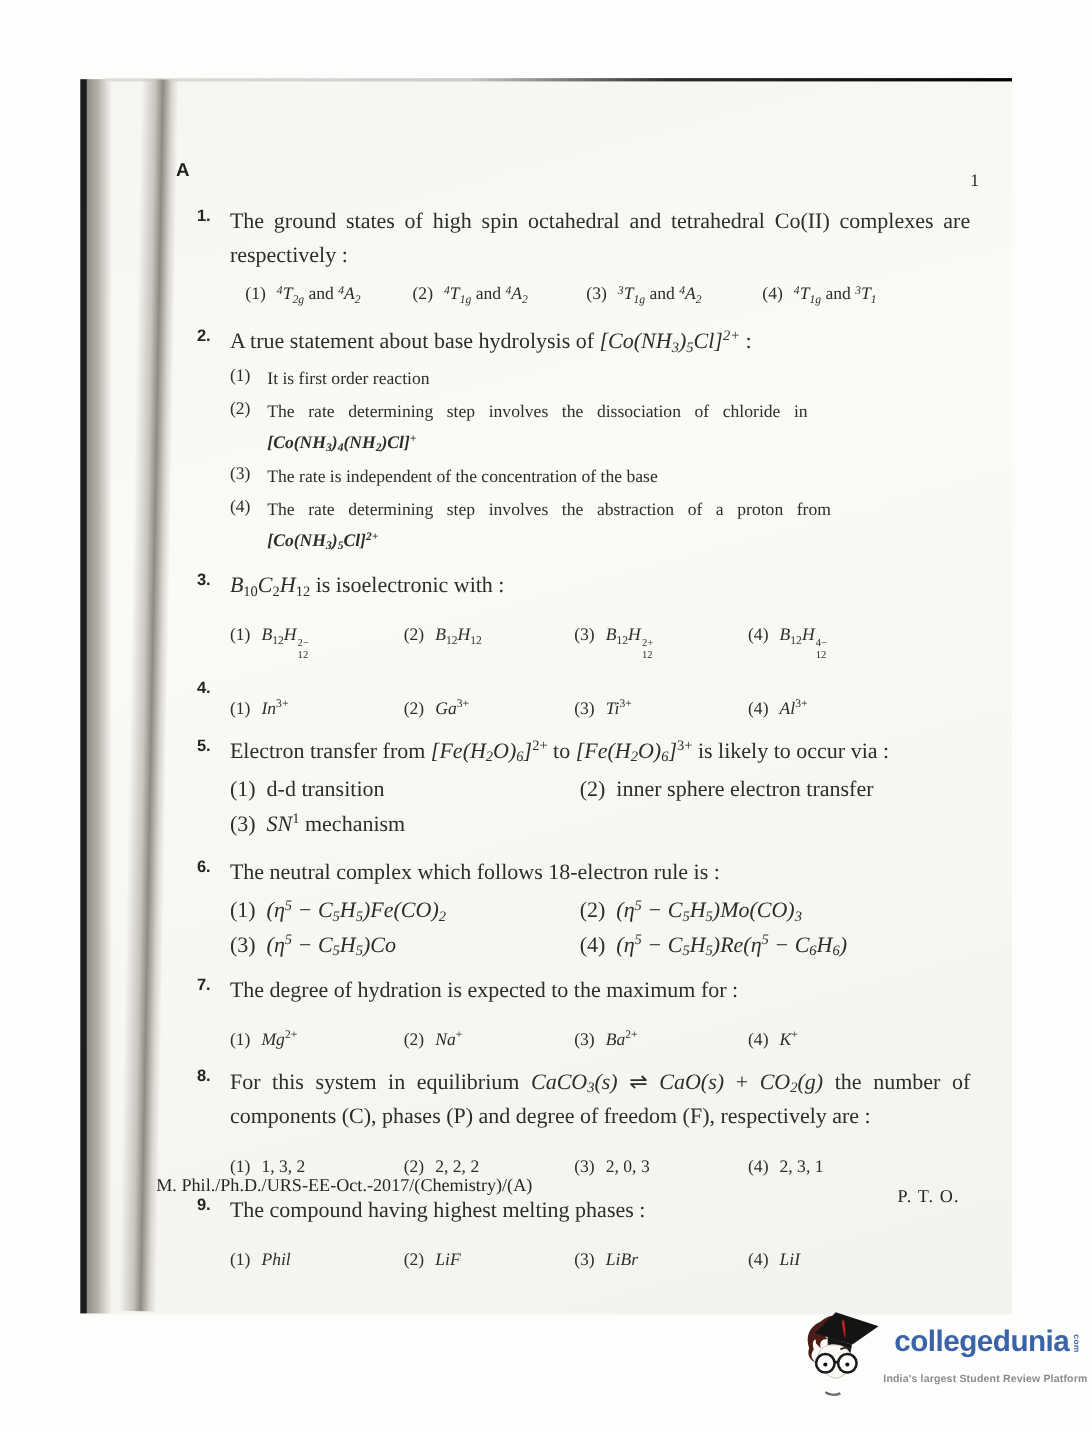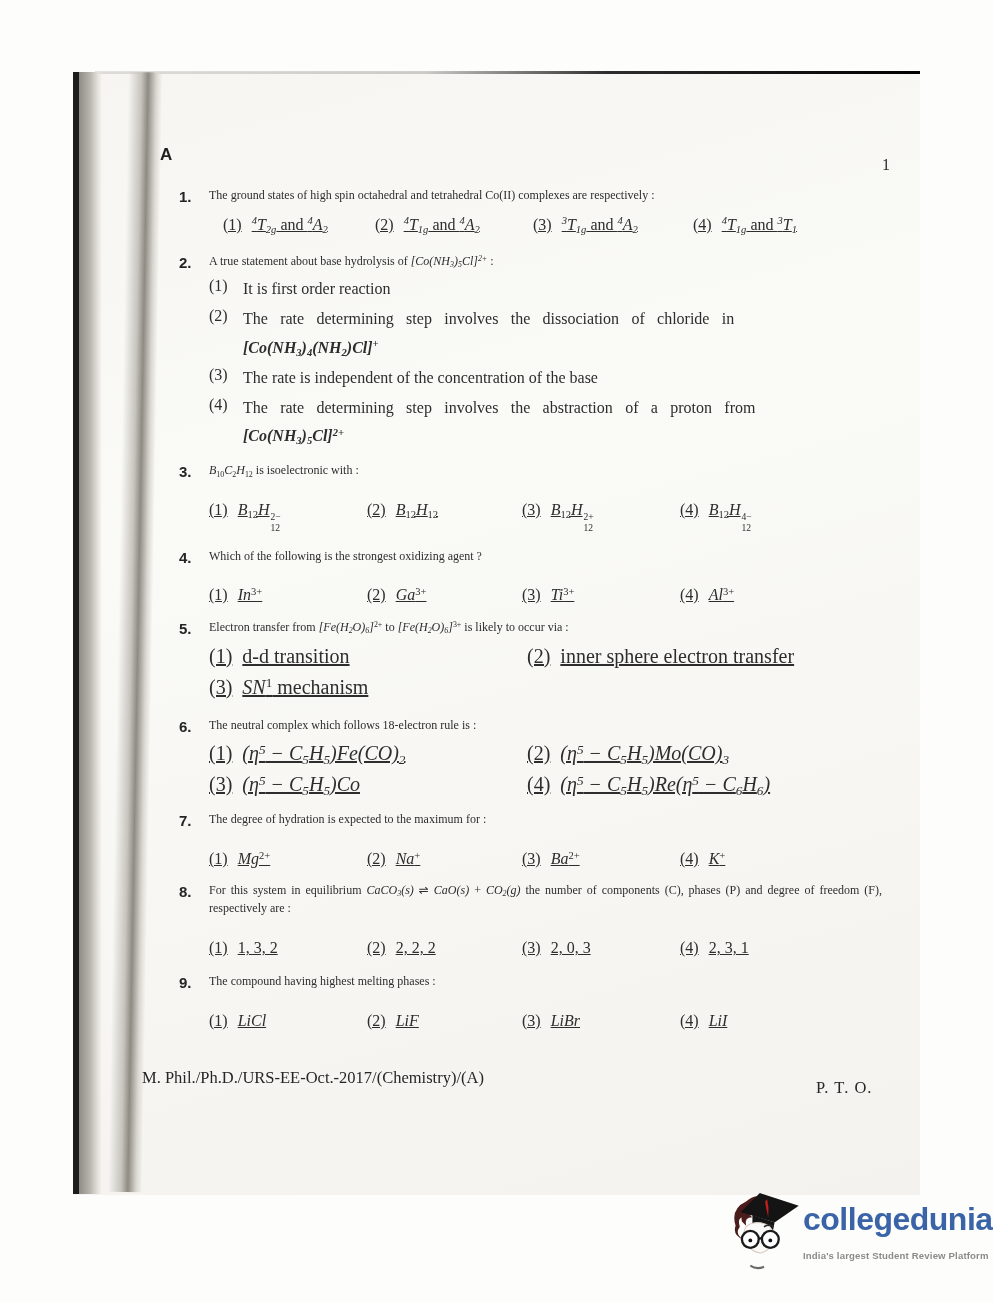--- a/index.html
+++ b/index.html
@@ -40,21 +40,21 @@
 
   
   .content { position:absolute; left:179px; top:186px; width:703px; }
   .q { display:flex; }
   .qnum {
     flex:none; width:30px;
     font-family:"Liberation Sans", sans-serif; font-weight:bold; font-size:15px;
     padding-top:2px; color:#242424;
   }
   .qbody { flex:1; min-width:0; }
-  .stem { font-size:12px; line-height:1.55; text-align:justify; }
+  .stem { font-size:20px; line-height:1.55; text-align:justify; }
   .q1 { margin-bottom:18px; }
   .q2 { margin-bottom:14px; }
   .q3 { margin-bottom:13px; }
   .q4 { margin-bottom:14px; }
   .q5 { margin-bottom:17px; }
   .q6 { margin-bottom:14px; }
   .q7 { margin-bottom:13px; }
   .q8 { margin-bottom:15px; }
   .q9 { margin-bottom:0; }
 
@@ -69,41 +69,41 @@
 
   .opts-4 {
     display:grid; grid-template-columns:158px 155px 158px auto;
     margin-top:21px; font-size:16px;
   }
   .opts-4.q1pad { grid-template-columns:152px 158px 160px auto; padding-left:14px; margin-top:11px; }
   .opts-2 {
     display:grid; grid-template-columns:318px auto; row-gap:8px;
     margin-top:8px; font-size:20px;
   }
-  .opt-cell { white-space:nowrap;text-decoration:underline; }
+  .opt-cell { white-space:nowrap; }
   .opt-cell .optlabel { margin-right:10px; }
   .opts-list { margin-top:5px; }
   .optrow { display:flex; margin-top:7px; font-size:16px; }
   .optlabel { flex:none; width:34px; }
   .opttext { flex:1; line-height:1.45; }
   .opttext.jwide { text-align:justify; word-spacing:0.52em; }
   .opttext.jwide i { word-spacing:normal; }
   .fline { display:inline-block; margin-top:5px; word-spacing:normal;font-weight:bold; }
 
   
   .footer-left { position:absolute; left:142px; top:1068px; font-size:16.5px; color:#262626; }
   .footer-right { position:absolute; left:816px; top:1078px; font-size:16.5px; letter-spacing:1px; color:#262626; }
 
   
   .logo { position:absolute; left:727px; top:1192px; display:flex; align-items:center; }
   .logo-text { margin-left:2px; }
   .brand-row { display:flex; align-items:flex-end; }
   .brand {
     font-family:"Liberation Sans", sans-serif; font-weight:bold;
-    font-size:32px; color:#3b64a8; letter-spacing:-0.5px; line-height:1;
+    font-size:27px; color:#3b64a8; letter-spacing:-0.5px; line-height:1;margin-left:10px;
   }
   .brand-suffix {
     font-family:"Liberation Sans", sans-serif; font-weight:bold;
     writing-mode:vertical-rl; font-size:7.5px; color:#3b64a8;
     margin-left:2px; margin-bottom:3px; letter-spacing:0.5px;
   }
   .tagline {
     font-family:"Liberation Sans", sans-serif; font-weight:bold;
     font-size:9.6px; color:#8b8b8b; margin-top:15px; letter-spacing:0.15px;
   }
@@ -180,21 +180,20 @@
                   <span>4−</span>
                   <span>12</span>
                 </span></span></span>
         </div>
       </div>
     </div>
 
     <div class="q q4">
       <div class="qnum">4.</div>
       <div class="qbody">
-        <div class="stem">Which of the following is the strongest oxidizing agent ?</div>
         <div class="opts-4">
           <span class="opt-cell"><span class="optlabel">(1)</span><span><i>In</i><sup>3+</sup></span></span>
           <span class="opt-cell"><span class="optlabel">(2)</span><span><i>Ga</i><sup>3+</sup></span></span>
           <span class="opt-cell"><span class="optlabel">(3)</span><span><i>Ti</i><sup>3+</sup></span></span>
           <span class="opt-cell"><span class="optlabel">(4)</span><span><i>Al</i><sup>3+</sup></span></span>
         </div>
       </div>
     </div>
 
     <div class="q q5">
@@ -246,21 +245,21 @@
           <span class="opt-cell"><span class="optlabel">(4)</span><span>2, 3, 1</span></span>
         </div>
       </div>
     </div>
 
     <div class="q q9">
       <div class="qnum">9.</div>
       <div class="qbody">
         <div class="stem">The compound having highest melting phases :</div>
         <div class="opts-4">
-          <span class="opt-cell"><span class="optlabel">(1)</span><span><i>LiCl</i></span></span>
+          <span class="opt-cell"><span class="optlabel">(1)</span><span><i>Phil</i></span></span>
           <span class="opt-cell"><span class="optlabel">(2)</span><span><i>LiF</i></span></span>
           <span class="opt-cell"><span class="optlabel">(3)</span><span><i>LiBr</i></span></span>
           <span class="opt-cell"><span class="optlabel">(4)</span><span><i>LiI</i></span></span>
         </div>
       </div>
     </div>
 
   </div>
 
   <div class="footer-left">M. Phil./Ph.D./URS-EE-Oct.-2017/(Chemistry)/(A)</div>

